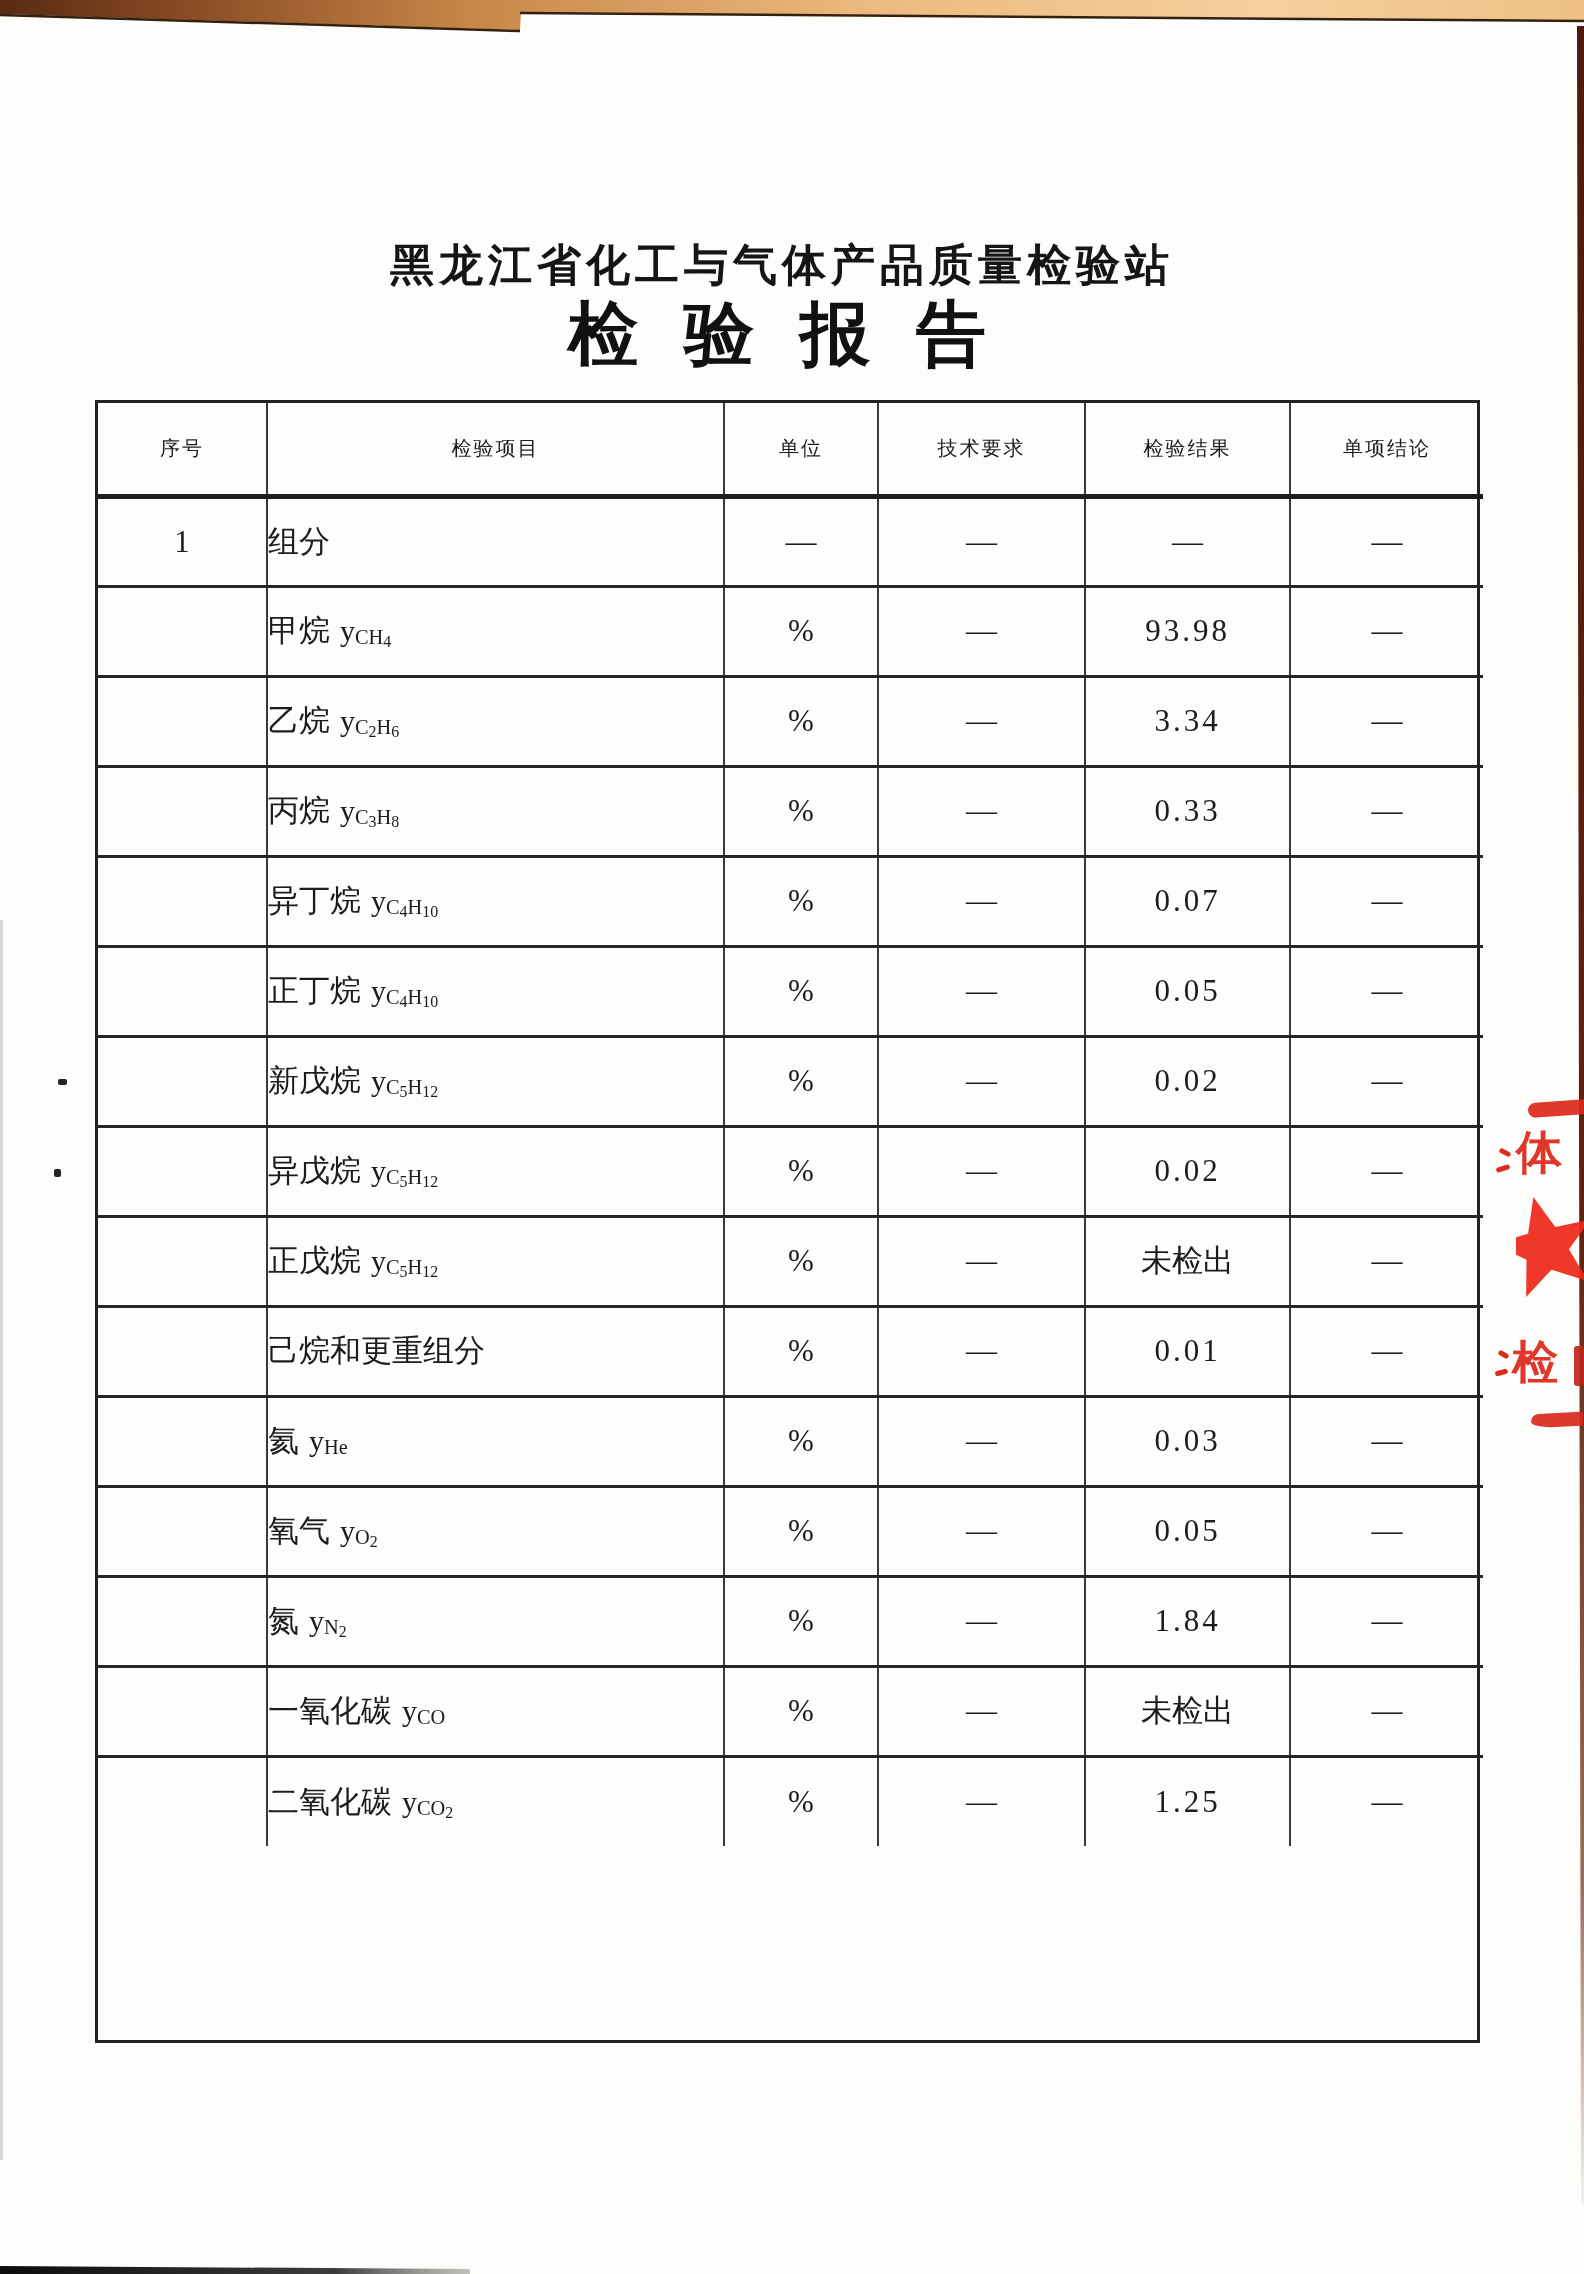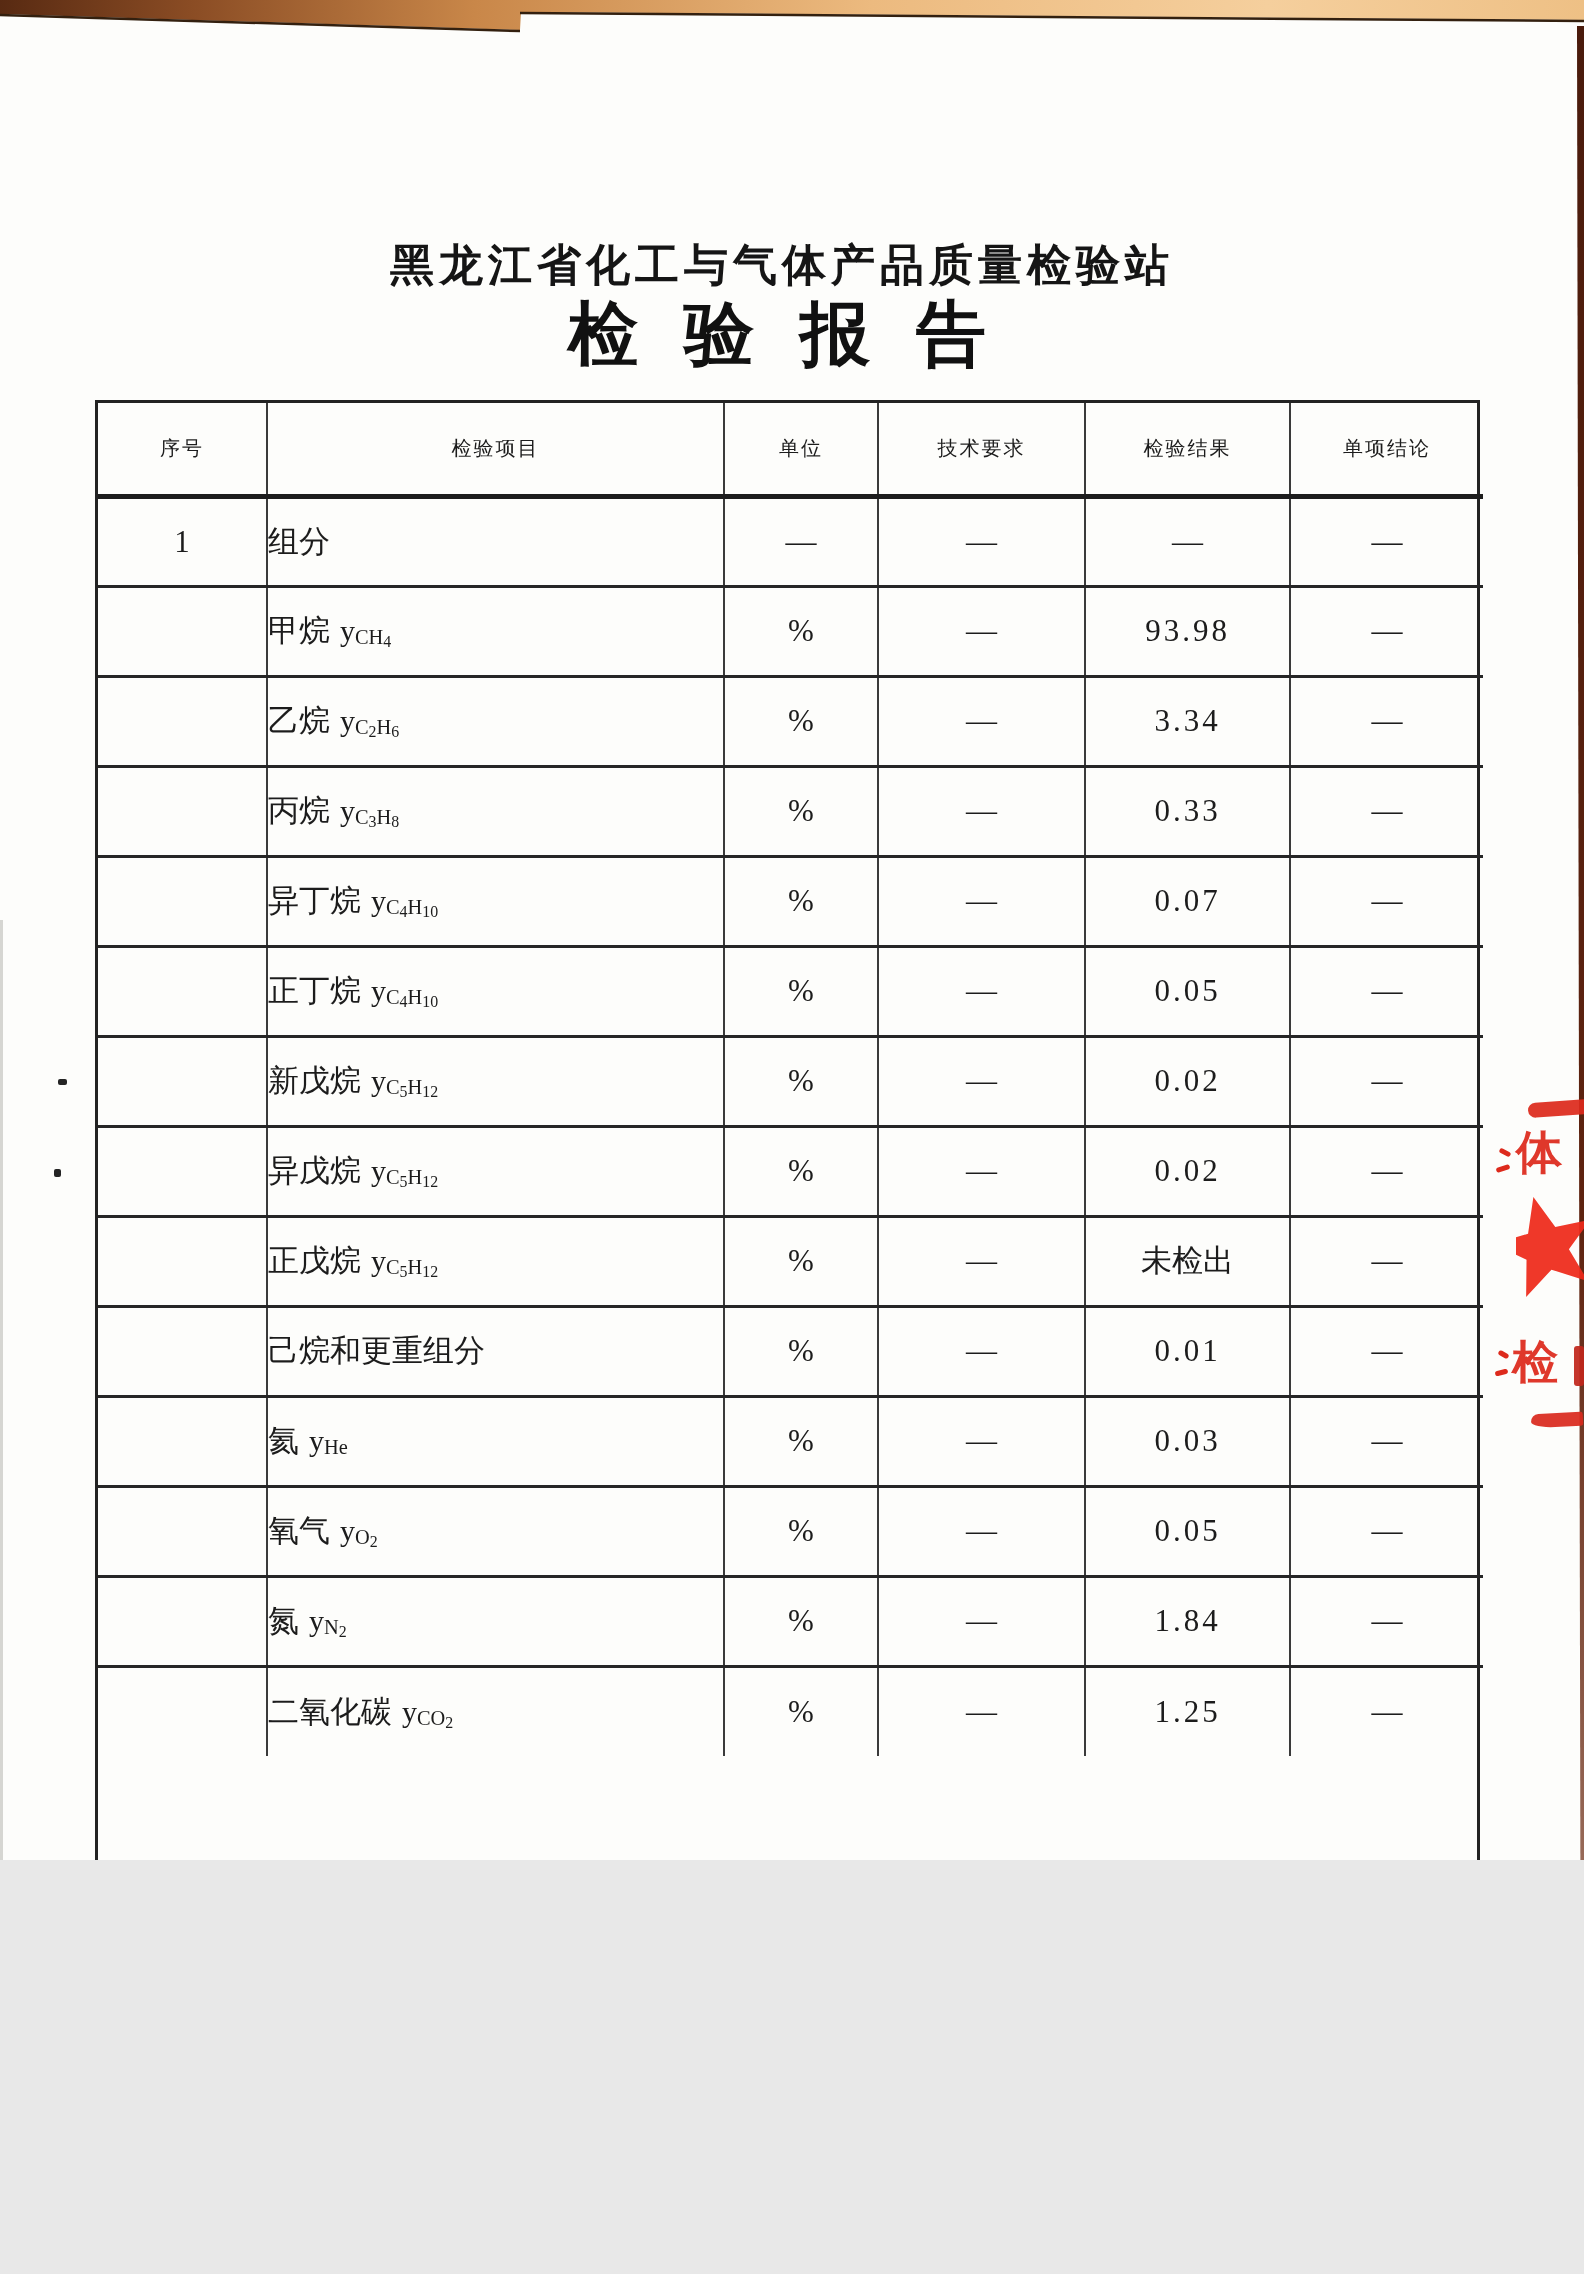--- a/index.html
+++ b/index.html
@@ -1,18 +1,18 @@
 <!DOCTYPE html>
 <html><head>
 <meta charset="utf-8">
 <style>
   html,body{margin:0;padding:0;}
   body{background:#e8e8e8;}
   .page{
-    position:relative; width:1584px; height:1860px;
+    position:relative; width:1584px; height:2274px;
     background:#fdfdfb; overflow:hidden;
     font-family:"Liberation Serif","DejaVu Serif",serif;
     color:#1c1c1c;
   }
   
   .artifacts{position:absolute; inset:0; width:1584px; height:2274px; pointer-events:none;}
   
   .org-title{
     position:absolute; top:236px; left:-10px; width:1584px;
     text-align:center; font-size:44px; font-weight:bold; letter-spacing:5px;
@@ -233,20 +233,28 @@
           <tr>
       <td class="c-seq"></td>
       <td class="c-item"><span class="c-item-cn">氮</span><span class="c-formula">y<span class="f-sub">N<span class="f-d">2</span></span></span></td>
       <td class="c-unit">%</td>
       <td class="c-req">—</td>
       <td class="c-result num">1.84</td>
       <td class="c-concl">—</td>
     </tr>
           <tr>
       <td class="c-seq"></td>
+      <td class="c-item"><span class="c-item-cn">一氧化碳</span><span class="c-formula">y<span class="f-sub">CO</span></span></td>
+      <td class="c-unit">%</td>
+      <td class="c-req">—</td>
+      <td class="c-result">未检出</td>
+      <td class="c-concl">—</td>
+    </tr>
+          <tr>
+      <td class="c-seq"></td>
       <td class="c-item"><span class="c-item-cn">二氧化碳</span><span class="c-formula">y<span class="f-sub">CO<span class="f-d">2</span></span></span></td>
       <td class="c-unit">%</td>
       <td class="c-req">—</td>
       <td class="c-result num">1.25</td>
       <td class="c-concl">—</td>
     </tr>
         </tbody>
     </table>
   </div>
 

